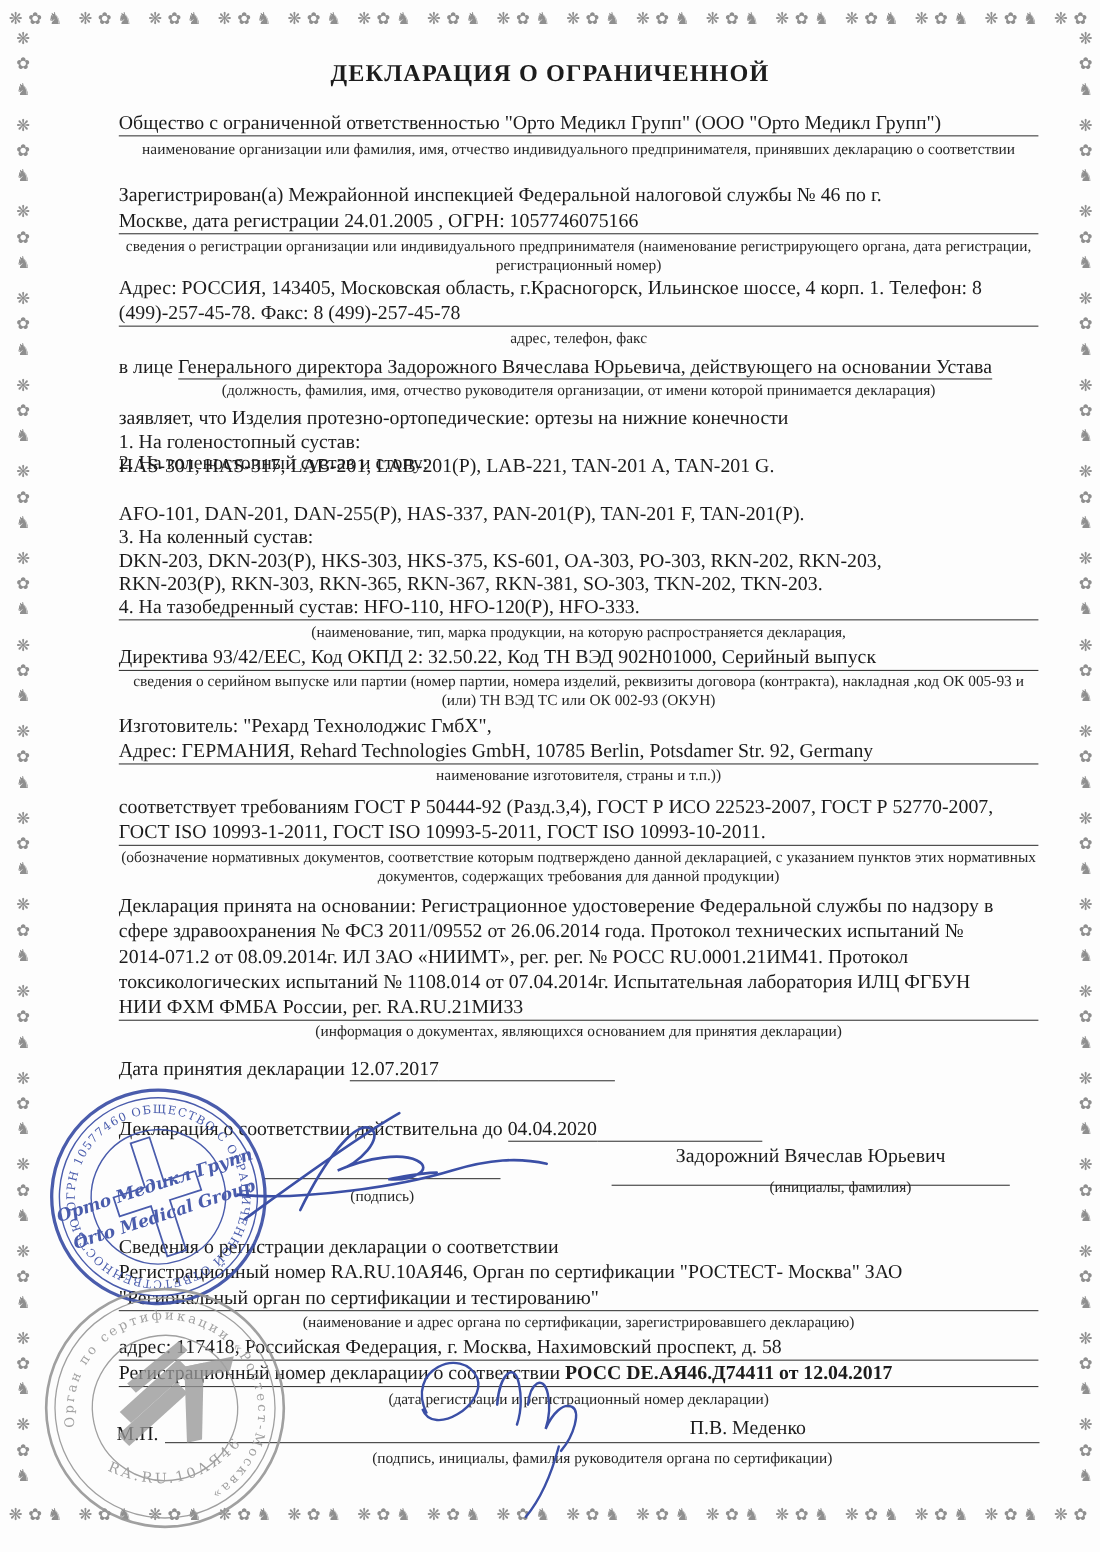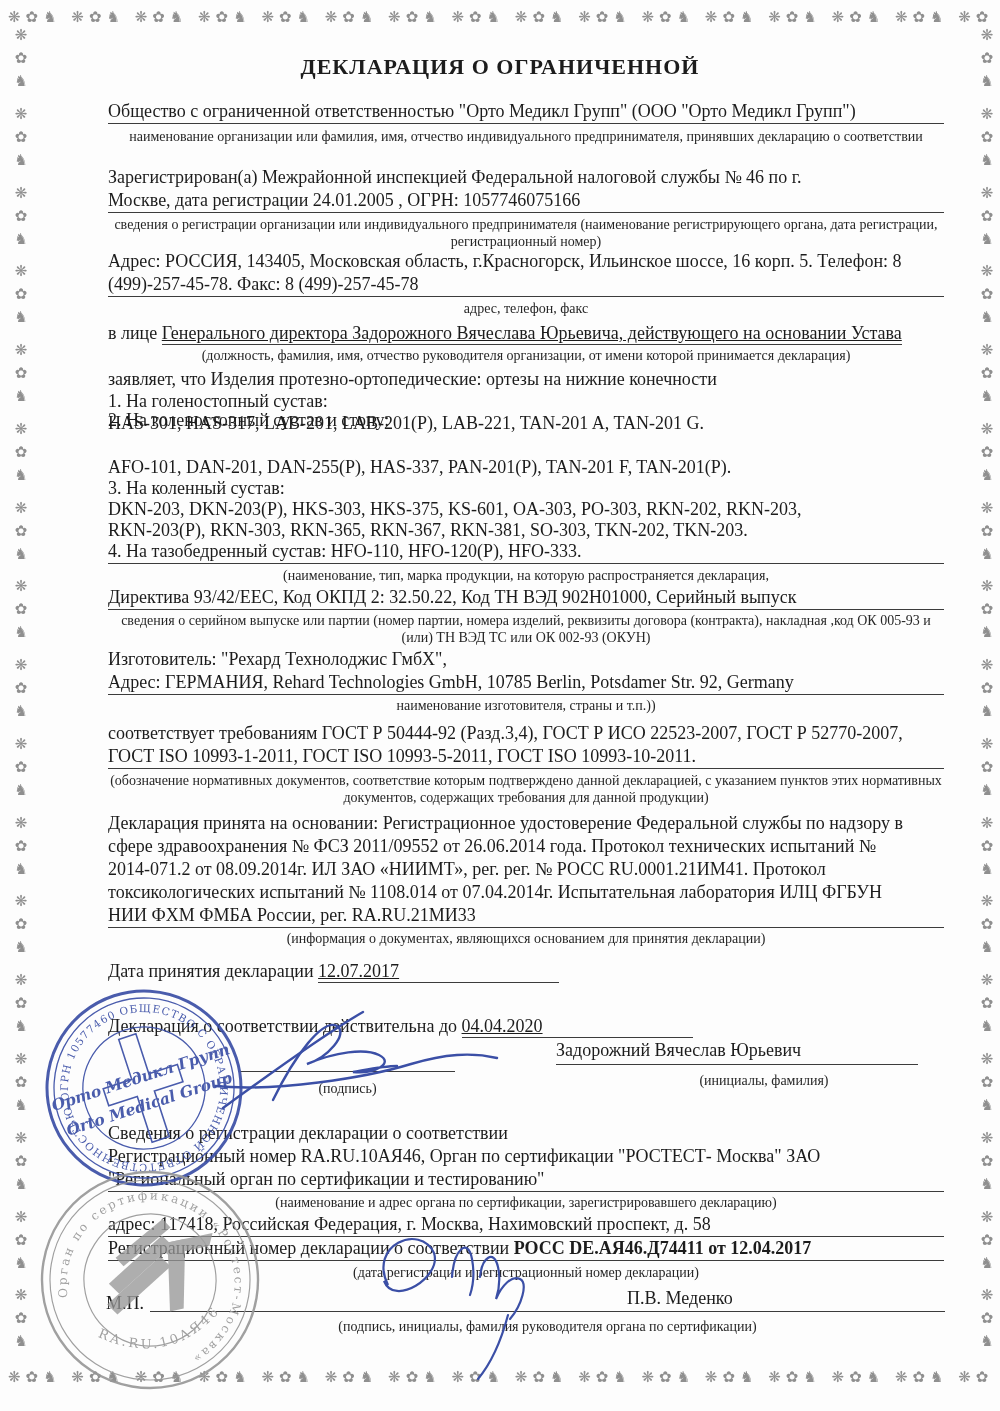--- a/index.html
+++ b/index.html
@@ -9,21 +9,21 @@
   html,body{margin:0;padding:0;}
   body{width:1000px;height:1411px;position:relative;background:var(--paper);
        font-family:"Liberation Serif", serif; color:var(--ink); overflow:hidden;}
   .bstrip{position:absolute;color:var(--border);font-family:"DejaVu Sans",sans-serif;
           font-size:15px;letter-spacing:5px;white-space:nowrap;overflow:hidden;user-select:none;}
   .bstrip.h{left:8px;width:984px;height:24px;}
   .bstrip.v{top:26px;height:1338px;width:24px;writing-mode:vertical-rl;}
   .t{position:absolute;left:108px;width:836px;font-size:18px;line-height:22px;color:var(--ink);}
   .cap{font-size:14px;line-height:17px;text-align:center;color:var(--cap);}
   .u{border-bottom:1.5px solid var(--rule);padding-bottom:1px;}
-  .us{border-bottom:1.5px solid var(--rule);padding-bottom:1px;text-decoration:underline;}
+  .us{border-bottom:1.5px solid var(--rule);padding-bottom:1px;}
   .fill{display:inline-block;border-bottom:1.5px solid var(--rule);height:18px;vertical-align:bottom;}
   .b{font-weight:bold;}
   .title{left:0;width:1000px;text-align:center;font-size:22px;font-weight:bold;letter-spacing:1px;}
   .stamp{position:absolute;}
   .sig{position:absolute;}
   svg text{font-family:"DejaVu Serif",serif;}
 </style>
 </head>
 <body>
 
@@ -32,21 +32,21 @@
 <div class="bstrip v" style="left:6px">❋✿♞ ❋✿♞ ❋✿♞ ❋✿♞ ❋✿♞ ❋✿♞ ❋✿♞ ❋✿♞ ❋✿♞ ❋✿♞ ❋✿♞ ❋✿♞ ❋✿♞ ❋✿♞ ❋✿♞ ❋✿♞ ❋✿♞ ❋✿♞ ❋✿♞ ❋✿♞ ❋✿♞ ❋✿♞ ❋✿♞ ❋✿♞ ❋✿♞ ❋✿♞ ❋✿♞ ❋✿♞ ❋✿♞ ❋✿♞ ❋✿♞ ❋✿♞ ❋✿♞ ❋✿♞ ❋✿♞ ❋✿♞ ❋✿♞ ❋✿♞ ❋✿♞ ❋✿♞ ❋✿♞ ❋✿♞ ❋✿♞ ❋✿♞ ❋✿♞ ❋✿♞ ❋✿♞ ❋✿♞ ❋✿♞ ❋✿♞ ❋✿♞ ❋✿♞ ❋✿♞ ❋✿♞ ❋✿♞ ❋✿♞ ❋✿♞ ❋✿♞ ❋✿♞ ❋✿♞ </div>
 <div class="bstrip v" style="left:972px">❋✿♞ ❋✿♞ ❋✿♞ ❋✿♞ ❋✿♞ ❋✿♞ ❋✿♞ ❋✿♞ ❋✿♞ ❋✿♞ ❋✿♞ ❋✿♞ ❋✿♞ ❋✿♞ ❋✿♞ ❋✿♞ ❋✿♞ ❋✿♞ ❋✿♞ ❋✿♞ ❋✿♞ ❋✿♞ ❋✿♞ ❋✿♞ ❋✿♞ ❋✿♞ ❋✿♞ ❋✿♞ ❋✿♞ ❋✿♞ ❋✿♞ ❋✿♞ ❋✿♞ ❋✿♞ ❋✿♞ ❋✿♞ ❋✿♞ ❋✿♞ ❋✿♞ ❋✿♞ ❋✿♞ ❋✿♞ ❋✿♞ ❋✿♞ ❋✿♞ ❋✿♞ ❋✿♞ ❋✿♞ ❋✿♞ ❋✿♞ ❋✿♞ ❋✿♞ ❋✿♞ ❋✿♞ ❋✿♞ ❋✿♞ ❋✿♞ ❋✿♞ ❋✿♞ ❋✿♞ </div>
 
 <div class="t title" style="top:56px">ДЕКЛАРАЦИЯ О ОГРАНИЧЕННОЙ</div>
 
 <div class="t u" style="top:100px">Общество с ограниченной ответственностью "Орто Медикл Групп"  (ООО "Орто Медикл Групп")</div>
 <div class="t cap" style="top:128px">наименование организации или фамилия, имя, отчество индивидуального предпринимателя, принявших декларацию о соответствии</div>
 <div class="t" style="top:166px">Зарегистрирован(а) Межрайонной инспекцией Федеральной налоговой службы № 46 по г.</div>
 <div class="t u" style="top:189px">Москве, дата регистрации 24.01.2005 , ОГРН: 1057746075166</div>
 <div class="t cap" style="top:216px">сведения о регистрации организации или индивидуального предпринимателя (наименование регистрирующего органа, дата регистрации, регистрационный номер)</div>
-<div class="t" style="top:250px">Адрес: РОССИЯ, 143405, Московская область, г.Красногорск, Ильинское шоссе, 16 корп. 5. Телефон: 8</div>
+<div class="t" style="top:250px">Адрес: РОССИЯ, 143405, Московская область, г.Красногорск, Ильинское шоссе, 4 корп. 1. Телефон: 8</div>
 <div class="t u" style="top:273px">(499)-257-45-78. Факс: 8 (499)-257-45-78</div>
 <div class="t cap" style="top:300px">адрес, телефон, факс</div>
 <div class="t" style="top:322px"><span>в лице </span><span class="us">Генерального директора Задорожного Вячеслава Юрьевича, действующего на основании Устава</span></div>
 <div class="t cap" style="top:347px">(должность, фамилия, имя, отчество руководителя организации, от имени которой принимается декларация)</div>
 
 <div class="t" style="top:368px">заявляет, что Изделия протезно-ортопедические: ортезы на нижние конечности</div>
 <div class="t" style="top:390px">1. На голеностопный сустав:</div>
 <div class="t" style="top:412px">HAS-301, HAS-317, LAB-201, LAB-201(P), LAB-221, TAN-201 A, TAN-201 G.</div>
 <div class="t" style="top:409px">2. На голеностопный сустав и стопу:</div>
 <div class="t" style="top:456px">AFO-101, DAN-201, DAN-255(P), HAS-337, PAN-201(P), TAN-201 F, TAN-201(P).</div>
@@ -71,21 +71,21 @@
 <div class="t" style="top:858px">2014-071.2 от 08.09.2014г. ИЛ ЗАО «НИИМТ», рег. рег. № РОСС RU.0001.21ИМ41. Протокол</div>
 <div class="t" style="top:881px">токсикологических испытаний № 1108.014 от 07.04.2014г. Испытательная лаборатория ИЛЦ ФГБУН</div>
 <div class="t u" style="top:904px">НИИ ФХМ ФМБА России, рег. RA.RU.21МИ33</div>
 <div class="t cap" style="top:930px">(информация о документах, являющихся основанием для принятия декларации)</div>
 
 <div class="t" style="top:960px"><span>Дата принятия декларации </span><span class="us">12.07.2017</span><span class="fill" style="width:160px"></span></div>
 <div class="t" style="top:1015px"><span>Декларация о соответствии действительна до </span><span class="us">04.04.2020</span><span class="fill" style="width:150px"></span></div>
 
 <div style="position:absolute;left:240px;top:1053px;width:215px;border-bottom:1.5px solid var(--rule);height:18px"></div>
 <div class="t cap" style="left:250px;top:1080px;width:195px">(подпись)</div>
-<div style="position:absolute;left:556px;top:1040px;width:362px;border-bottom:1.5px solid var(--rule);padding-bottom:3px;font-size:18px">Задорожний Вячеслав Юрьевич</div>
+<div style="position:absolute;left:556px;top:1040px;width:362px;text-align:center;border-bottom:1.5px solid var(--rule);padding-bottom:16px;font-size:18px">Задорожний Вячеслав Юрьевич</div>
 <div class="t cap" style="left:583px;top:1072px;width:362px">(инициалы, фамилия)</div>
 
 <div class="t" style="top:1122px">Сведения о регистрации декларации о соответствии</div>
 <div class="t" style="top:1145px">Регистрационный номер RA.RU.10АЯ46, Орган по сертификации "РОСТЕСТ- Москва" ЗАО</div>
 <div class="t u" style="top:1168px">"Региональный орган по сертификации и тестированию"</div>
 <div class="t cap" style="top:1194px">(наименование и адрес органа по сертификации, зарегистрировавшего декларацию)</div>
 <div class="t u" style="top:1213px">адрес: 117418, Российская Федерация, г. Москва, Нахимовский проспект, д. 58</div>
 <div class="t u" style="top:1237px"><span>Регистрационный номер декларации о соответствии </span><span class="b">РОСС DE.АЯ46.Д74411 от 12.04.2017</span></div>
 <div class="t cap" style="top:1264px">(дата регистрации и регистрационный номер декларации)</div>
 

